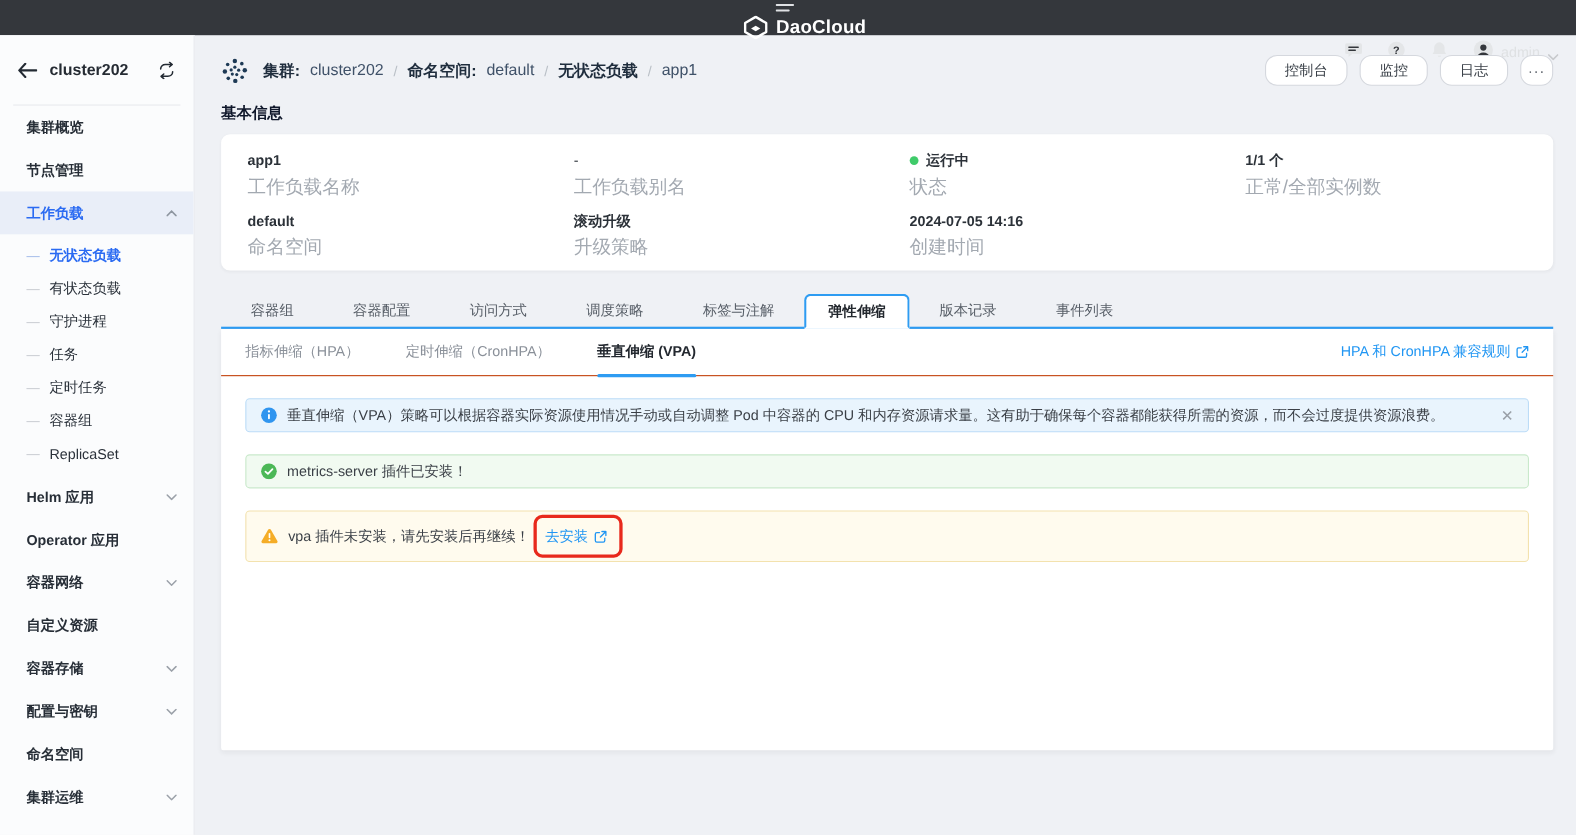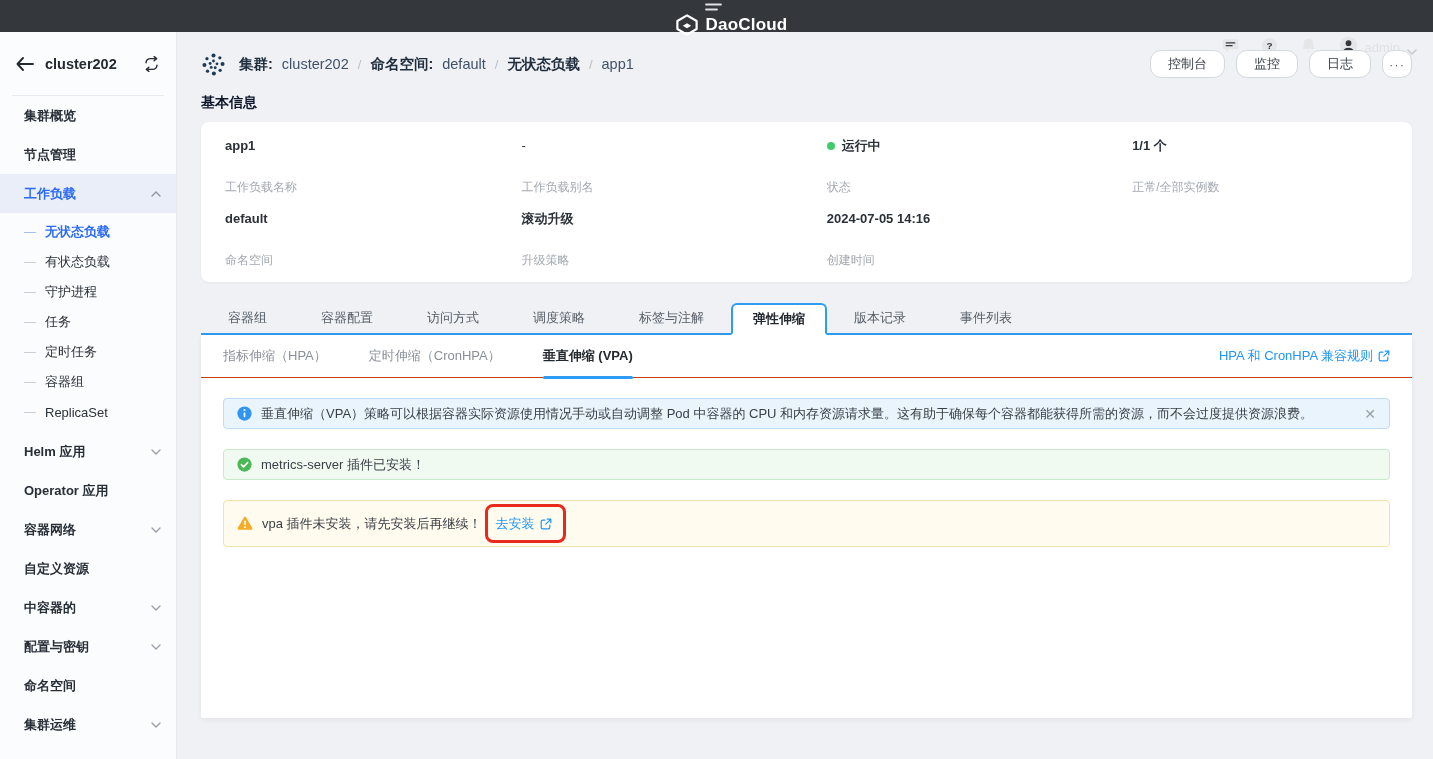--- a/index.html
+++ b/index.html
@@ -45,21 +45,21 @@
   .header-actions { display:flex; gap:11px; }
   .btn { height:28px; padding:0 17px; background:#fff; border:1px solid #d5d8de; border-radius:11px; font-size:13px; color:#3a4048; display:flex; align-items:center; cursor:pointer; }
   .btn-more { width:30px; padding:0; justify-content:center; letter-spacing:1px; color:#5a6069; }
 
   .section-title { margin-top:16px; font-size:14px; font-weight:bold; color:#0f172a; }
 
   .info-card { margin-top:10px; background:#fff; border-radius:8px; box-shadow:0 1px 3px rgba(30,35,42,.05); padding:16px 24px 14px; }
   .info-grid { display:grid; grid-template-columns:1.02fr 1.05fr 1.05fr .88fr; row-gap:16px; }
   .f-value { font-size:13px; font-weight:600; color:#2b3138; line-height:16px; display:flex; align-items:center; gap:7px; }
   .f-value.normal { font-weight:400; }
-  .f-label { margin-top:26px; font-size:12px; color:#a3a9b1; line-height:15px; }
+  .f-label { margin-top:8px; font-size:17px; color:#a3a9b1; line-height:15px; }
   .status-dot { width:8px; height:8px; border-radius:50%; background:#3fcb6a; display:inline-block; }
 
   
   .tab-strip { margin-top:21px; display:flex; border-bottom:2px solid #2e9cf2; height:32px; align-items:flex-end; }
   .tab { height:30px; padding:0 27px; display:flex; align-items:center; font-size:13px; color:#565d66; cursor:pointer; }
   .tab.active { height:32px; margin-bottom:-2px; background:#fff; border:2px solid #2e9cf2; border-bottom:2px solid #fff; border-radius:6px 6px 0 0; color:#23282e; font-weight:bold; padding:0 20px; }
 
   .content-card { background:#fff; height:383px; box-shadow:0 2px 5px rgba(31,35,41,.06); border-radius:0 0 2px 2px; }
   .subtab-row { display:flex; align-items:center; padding:0 22px; border-bottom:1px solid #c2410c; height:43px; }
   .subtab { margin-right:42px; height:43px; display:flex; align-items:center; position:relative; font-size:13px; color:#8a9099; cursor:pointer; }
@@ -210,21 +210,21 @@
           <span class="chev">
             <svg width="10" height="6" viewBox="0 0 10 6">
               <path d="M1 1l4 4 4-4" stroke="currentColor" stroke-width="1.4" fill="none" stroke-linecap="round"></path>
             </svg>
           </span>
         </div>
       <div class="menu-item">
           <span>自定义资源</span>
         </div>
       <div class="menu-item">
-          <span>中容器的</span>
+          <span>容器存储</span>
           <span class="chev">
             <svg width="10" height="6" viewBox="0 0 10 6">
               <path d="M1 1l4 4 4-4" stroke="currentColor" stroke-width="1.4" fill="none" stroke-linecap="round"></path>
             </svg>
           </span>
         </div>
       <div class="menu-item">
           <span>配置与密钥</span>
           <span class="chev">
             <svg width="10" height="6" viewBox="0 0 10 6">

